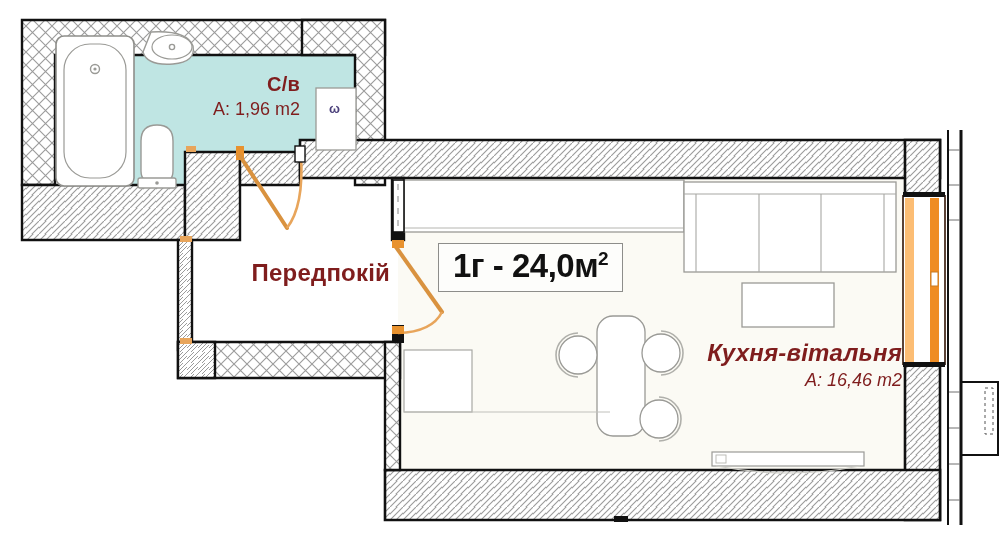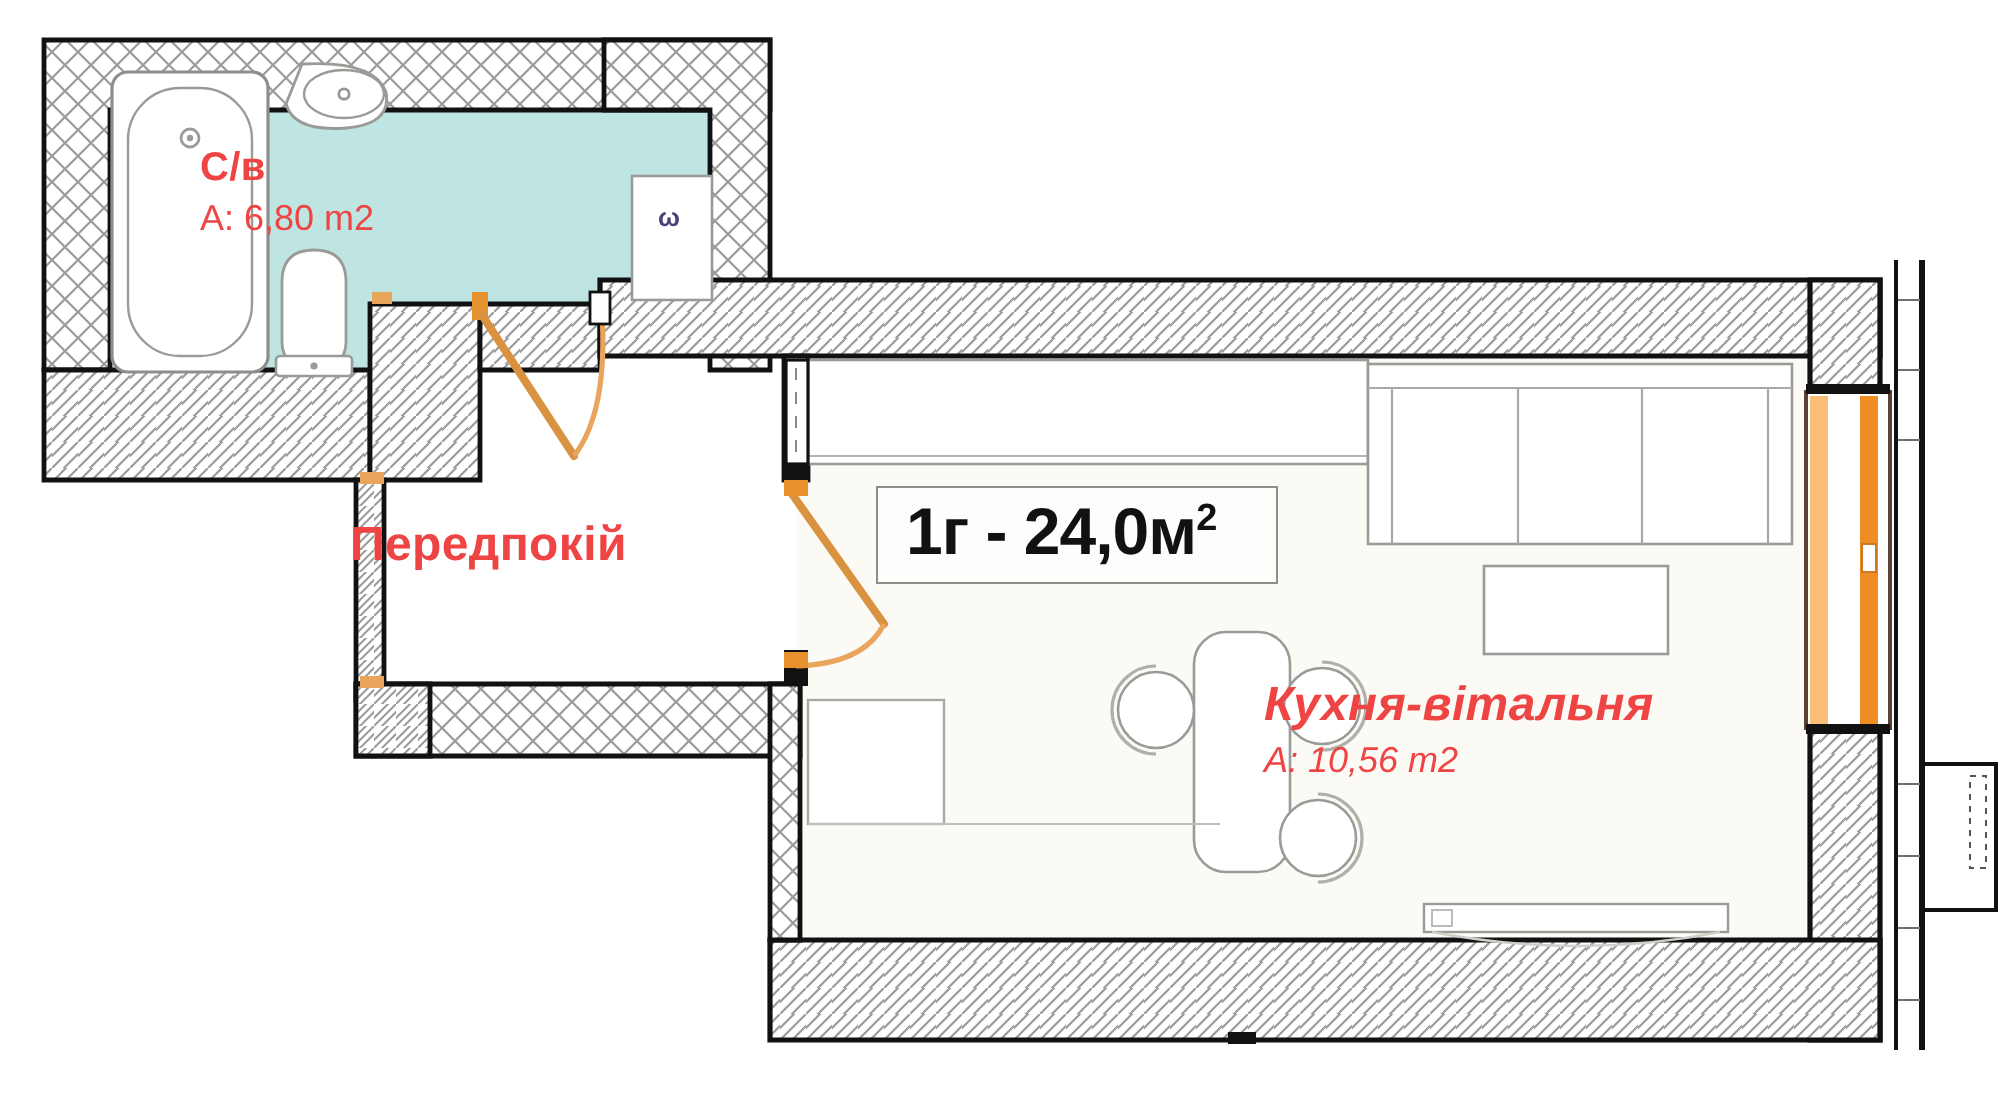--- a/index.html
+++ b/index.html
@@ -1,26 +1,26 @@
 <!DOCTYPE html>
 <html><head>
 <meta charset="utf-8">
 <style>
   html,body{margin:0;padding:0;background:#ffffff;}
   body{font-family:"Liberation Sans","DejaVu Sans",sans-serif;}
   #plan{position:relative;width:1000px;height:553px;background:#ffffff;overflow:hidden;}
   svg{display:block;}
-  .lbl{position:absolute;text-align:left;color:#ef4444;line-height:1.22;pointer-events:none;}
+  .lbl{position:absolute;text-align:right;color:#7f1d1d;line-height:1.22;pointer-events:none;}
   .lbl .nm{font-weight:700;font-size:24px;letter-spacing:.2px;display:block;}
   .lbl .ar{font-weight:400;font-size:18px;display:block;margin-top:3px;}
   #bath-label{left:100px;top:72px;width:200px;}
   #bath-label .nm{font-size:20px;}
   #hall-label{left:175px;top:258px;width:215px;}
   #kitchen-label{left:632px;top:338px;width:270px;font-style:italic;}
-  #title-box{position:absolute;left:438px;top:243px;padding:3px 30px 6px 14px;
+  #title-box{position:absolute;left:438px;top:243px;padding:3px 14px 6px 14px;
              background:#fdfdfb;border:1.4px solid #8d8d8a;box-sizing:border-box;}
   #title-box .tt{font-size:33px;font-weight:700;color:#111;letter-spacing:-.5px;white-space:nowrap;}
   #title-box .tt sup{font-size:19px;vertical-align:super;}
   #omega{position:absolute;left:329px;top:101px;font-size:13px;color:#4a3f7a;font-weight:600;}
 </style>
 </head>
 <body>
 
 <div id="plan">
 
@@ -191,30 +191,30 @@
 
     <g>
       <rect x="295" y="146" width="10" height="16" fill="#ffffff" stroke="#111" stroke-width="1.4"></rect>
     </g>
 
     <rect x="614" y="516" width="14" height="6" fill="#111"></rect>
   </svg>
 
   <div class="lbl" id="bath-label">
     <span class="nm">С/в</span>
-    <span class="ar">A: 6,80 m2</span>
+    <span class="ar">A: 1,96 m2</span>
   </div>
 
   <div class="lbl" id="hall-label">
     <span class="nm">Передпокій</span>
   </div>
 
   <div class="lbl" id="kitchen-label">
     <span class="nm">Кухня-вітальня</span>
-    <span class="ar">A: 10,56 m2</span>
+    <span class="ar">A: 16,46 m2</span>
   </div>
 
   <div id="title-box">
     <div class="tt"><span>1г - 24,0м</span><sup>2</sup></div>
   </div>
 
   <div id="omega">ω</div>
 
 </div>
 

